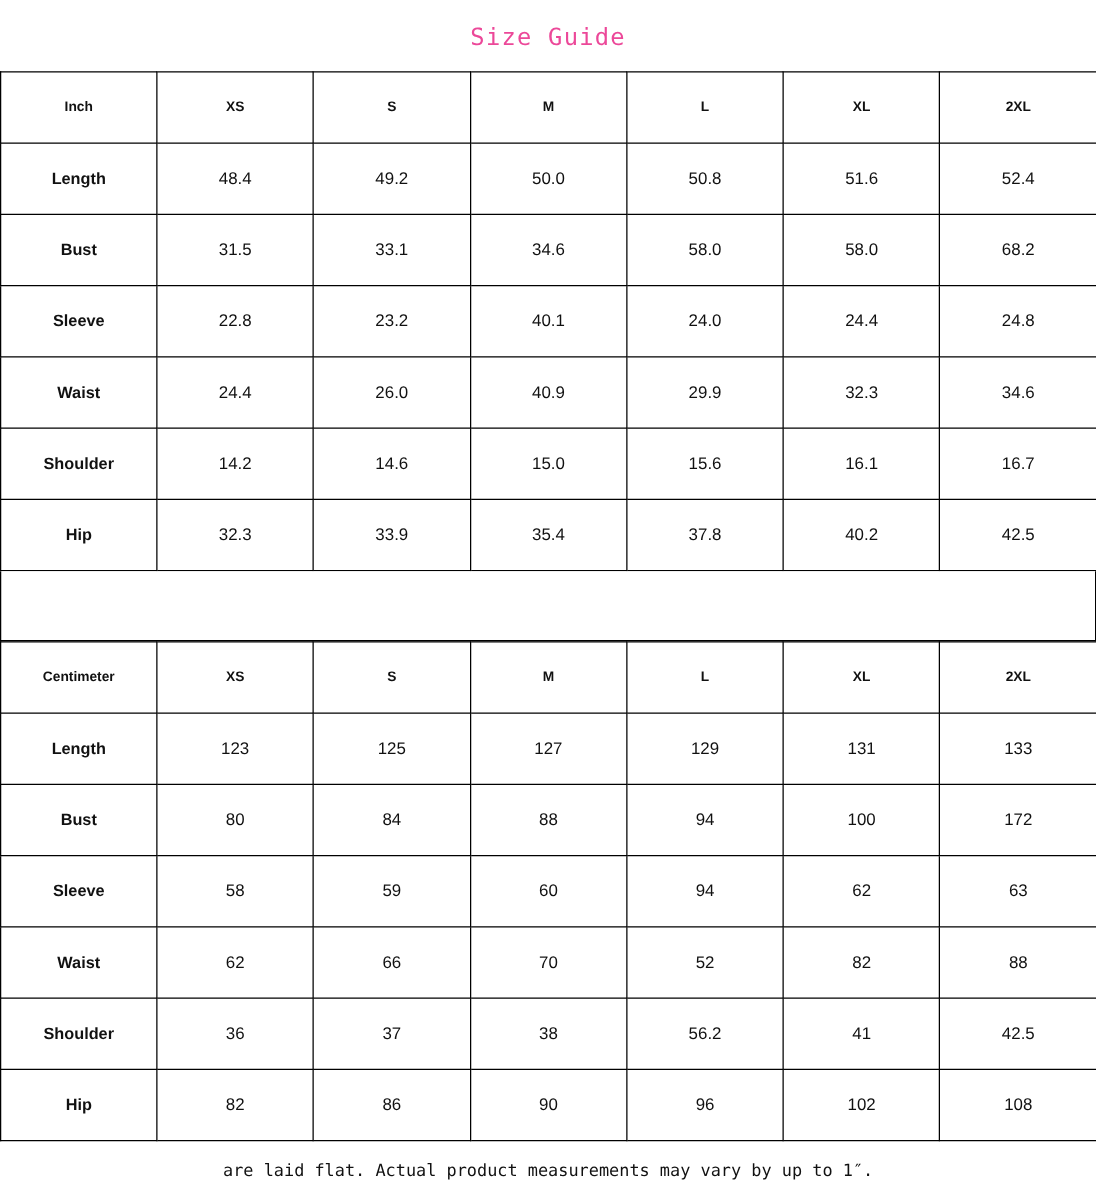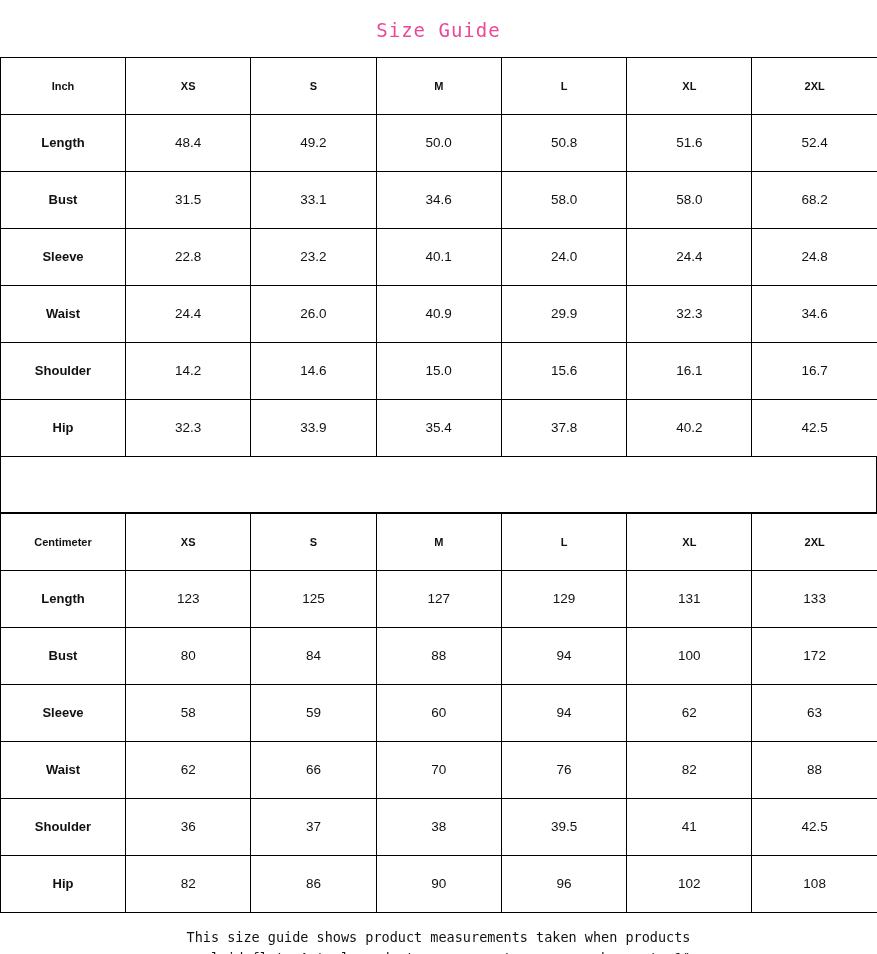--- a/index.html
+++ b/index.html
@@ -212,45 +212,44 @@
           <td>60</td>
           <td>94</td>
           <td>62</td>
           <td>63</td>
         </tr>
         <tr>
           <td class="rowhead">Waist</td>
           <td>62</td>
           <td>66</td>
           <td>70</td>
-          <td>76</td>
+          <td>52</td>
           <td>82</td>
           <td>88</td>
         </tr>
         <tr>
           <td class="rowhead">Shoulder</td>
           <td>36</td>
           <td>37</td>
           <td>38</td>
-          <td>39.5</td>
+          <td>56.2</td>
           <td>41</td>
           <td>42.5</td>
         </tr>
         <tr>
           <td class="rowhead">Hip</td>
           <td>82</td>
           <td>86</td>
           <td>90</td>
           <td>96</td>
           <td>102</td>
           <td>108</td>
         </tr>
       </tbody>
     </table>
 
   </div>
 
   <div class="footnote">
-    <div>This size guide shows product measurements taken when products</div>
     <div>are laid flat. Actual product measurements may vary by up to 1″.</div>
   </div>
 
 </div>
 
 </body></html>

